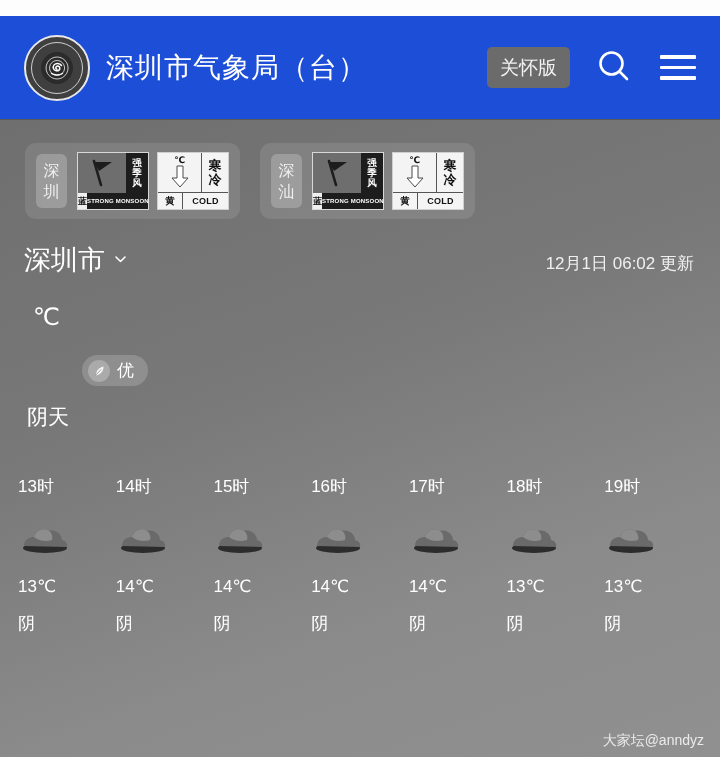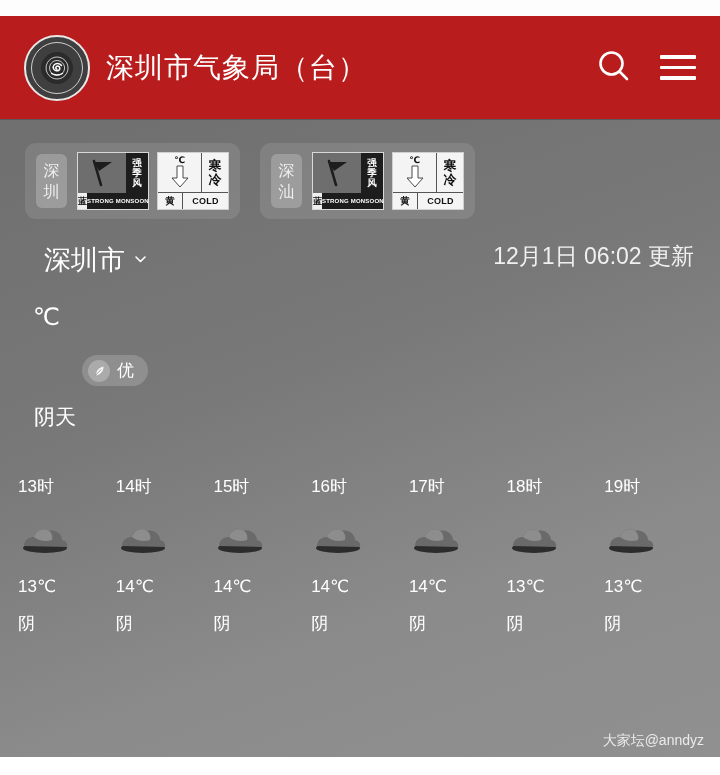--- a/index.html
+++ b/index.html
@@ -10,21 +10,21 @@
     -webkit-font-smoothing:antialiased;
   }
   #app{position:relative;width:720px;height:775px;background:#ffffff;}
 
   
   .top-strip{position:absolute;left:0;top:0;width:720px;height:16px;background:#fdfdfd;}
 
   
   .header{
     position:absolute;left:0;top:16px;width:720px;height:104px;
-    background:#b91c1c;
+    background:#1d4ed8;
     display:flex;align-items:center;
     box-sizing:border-box;padding:0 22px 0 24px;
     border-bottom:1px solid #595959;
   }
   .brand{display:flex;align-items:center;gap:16px;flex:1;min-width:0;}
   .logo{
     width:62px;height:62px;border-radius:50%;
     background:#3f3f3f;
     border:2px solid #e8e8e8;
     position:relative;flex:none;
@@ -143,27 +143,27 @@
     display:flex;align-items:center;justify-content:center;
     border-right:1px solid #555;
   }
   .sig.cold .en{
     flex:1;color:#111;font-size:9px;font-weight:bold;letter-spacing:.3px;
     display:flex;align-items:center;justify-content:center;
   }
 
   
   .city-row{
-    display:flex;align-items:flex-start;justify-content:space-between;
-    padding:26px 26px 0 44px;
+    display:flex;align-items:flex-end;justify-content:space-between;
+    padding:26px 26px 0 24px;
   }
   .city-sel{display:flex;align-items:baseline;gap:9px;cursor:pointer;}
   .city-name{color:#ffffff;font-size:27px;line-height:30px;}
   .chev{display:inline-block;width:13px;height:13px;position:relative;top:-3px;}
-  .update-time{color:#f0f0f0;font-size:23px;line-height:22px;white-space:nowrap;}
+  .update-time{color:#f0f0f0;font-size:17px;line-height:22px;white-space:nowrap;}
 
   
   .current{padding:18px 0 0 27px;position:relative;}
   .temp-line{display:flex;align-items:flex-start;}
   .temp-big{
     color:#ffffff;font-size:108px;line-height:104px;font-weight:300;
     letter-spacing:-2px;
   }
   .temp-unit{
     color:#ffffff;font-size:24px;line-height:24px;margin:12px 0 0 6px;
@@ -173,21 +173,21 @@
     background:rgba(255,255,255,0.18);
     border-radius:16px;padding:5px 14px 5px 6px;
     margin:62px 0 0 22px;height:21px;cursor:pointer;
   }
   .aqi-icon{
     width:22px;height:22px;border-radius:50%;
     background:rgba(255,255,255,0.25);
     display:flex;align-items:center;justify-content:center;flex:none;
   }
   .aqi-text{color:#ffffff;font-size:17px;line-height:20px;}
-  .cond{color:#ffffff;font-size:21px;line-height:26px;padding:18px 0 0 34px;}
+  .cond{color:#ffffff;font-size:21px;line-height:26px;padding:18px 0 0 27px;}
 
   
   .hourly{
     display:flex;padding:46px 18px 0 18px;
   }
   .hour-col{
     flex:1;display:flex;flex-direction:column;align-items:flex-start;cursor:pointer;
   }
   .hour-label{color:#ffffff;font-size:17px;line-height:22px;}
   .hour-icon{margin:26px 0 0 0;height:30px;display:flex;align-items:center;justify-content:center;}
@@ -221,20 +221,21 @@
                    c-0.3-1.5-2.2-2.2-3.4-1.2c-1 0.8-0.7 2.4 0.6 2.6" fill="none" stroke="#ffffff" stroke-width="1.5" stroke-linecap="round"></path>
           <path d="M11.5 22.5c2.5 1.6 7.5 1.8 11 0" fill="none" stroke="#ffffff" stroke-width="1.3" stroke-linecap="round"></path>
         </svg>
       </div>
       <div class="brand-text">
         <div class="brand-cn">深圳市气象局（台）</div>
       </div>
     </div>
 
     <div class="header-actions">
+      <button class="care-btn">关怀版</button>
 
       <button class="icon-btn">
         <span>
           <svg width="38" height="38" viewBox="0 0 38 38">
             <circle cx="16.5" cy="16.5" r="11" fill="none" stroke="#ffffff" stroke-width="2.6"></circle>
             <line x1="24.5" y1="24.5" x2="32" y2="32" stroke="#ffffff" stroke-width="2.6" stroke-linecap="round"></line>
           </svg>
         </span>
       </button>
 

